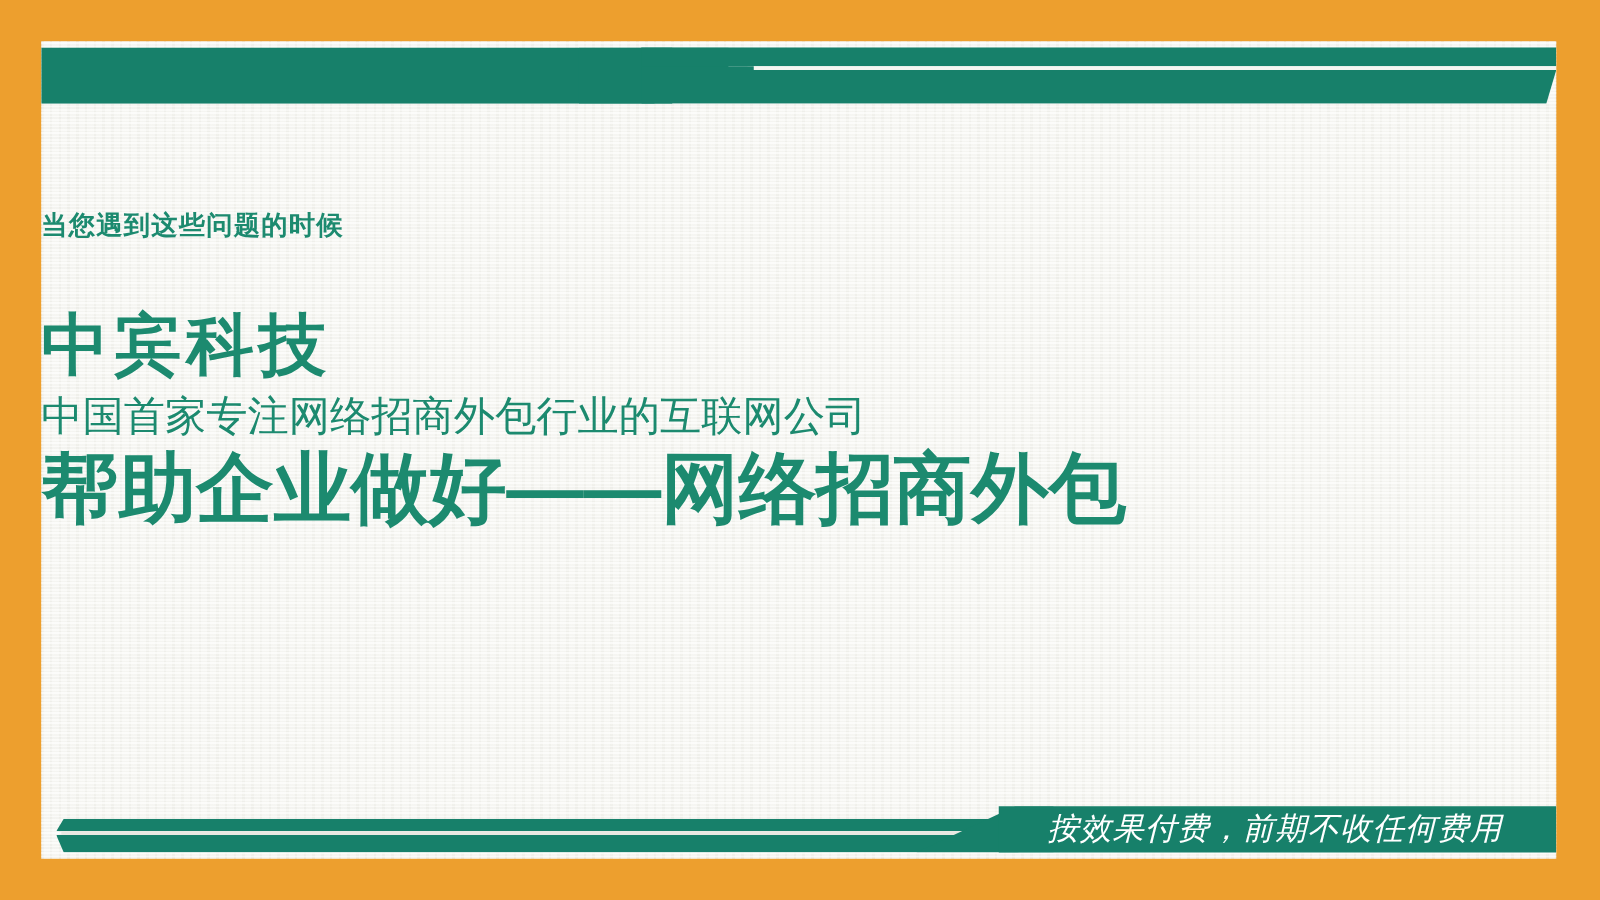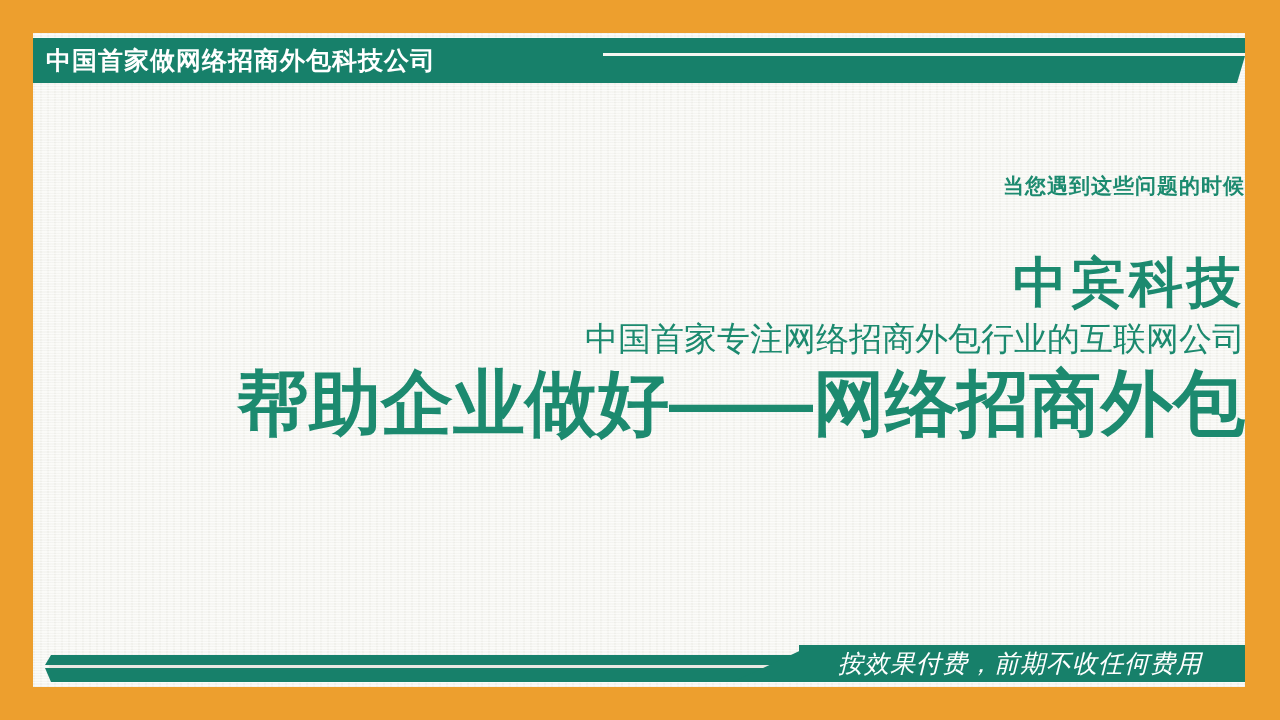--- a/index.html
+++ b/index.html
@@ -191,24 +191,24 @@
     font-size: 25px;
     font-weight: normal;
     letter-spacing: 1px;
     white-space: nowrap;
   }
 
   
   #content {
     position: absolute;
     left: 0;
-    top: 6px;
+    top: 0;
     width: 1224px;
     height: 654px;
-    text-align: right;
+    text-align: left;
   }
   .eyebrow {
     position: absolute;
     left: 0;
     top: 133px;
     width: 1212px;
     color: #1c8a6f;
     font-size: 21px;
     font-weight: bold;
     letter-spacing: 1px;
@@ -234,42 +234,41 @@
     font-weight: normal;
     letter-spacing: 0px;
     line-height: 1.1;
   }
   .headline {
     position: absolute;
     left: 0;
     top: 325px;
     width: 1212px;
     color: #1c8a6f;
-    font-size: 72px;
+    font-size: 62px;
     font-weight: bold;
     letter-spacing: 0px;
     line-height: 1.1;
     white-space: nowrap;
   }
 </style>
 </head>
 <body>
 
 <div id="slide">
 
   <div id="canvas">
 
     <div id="top-banner">
       <div class="tb-block"></div>
       <div class="tb-wedge"></div>
       <div class="tb-bar-top"></div>
       <div class="tb-bar-bot"></div>
       <div class="tb-line"></div>
       <div class="tb-line2"></div>
-      <div id="top-banner-title">中国首家做网络招商外包科技公司</div>
     </div>
 
     <div id="content">
       <div class="eyebrow">当您遇到这些问题的时候</div>
       <div class="brand">中宾科技</div>
       <div class="tagline">中国首家专注网络招商外包行业的互联网公司</div>
       <div class="headline">帮助企业做好——网络招商外包</div>
     </div>
 
     <div id="bottom-banner">

